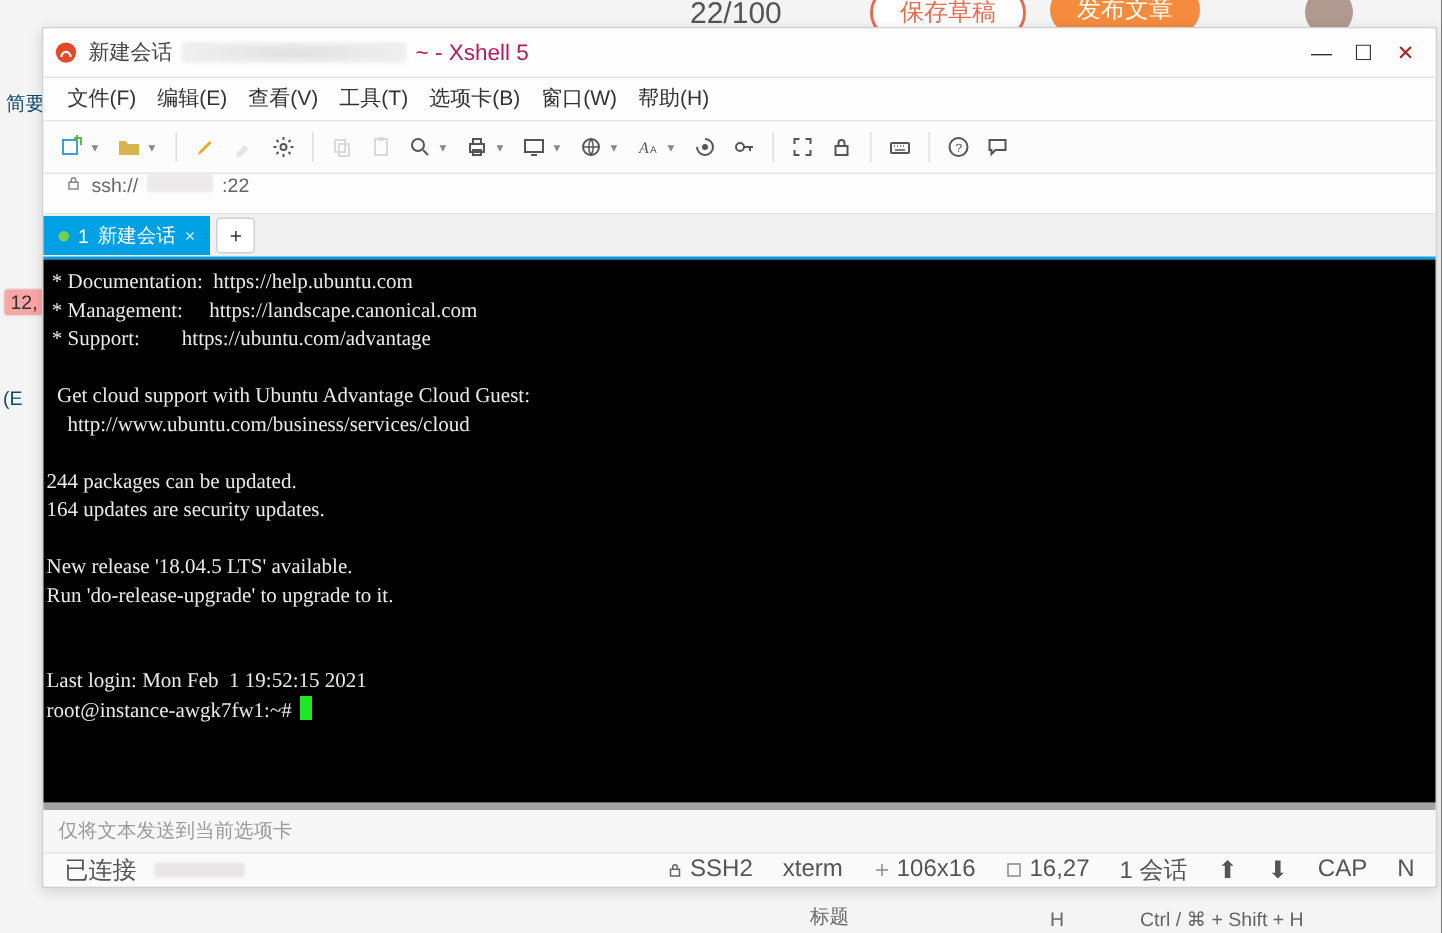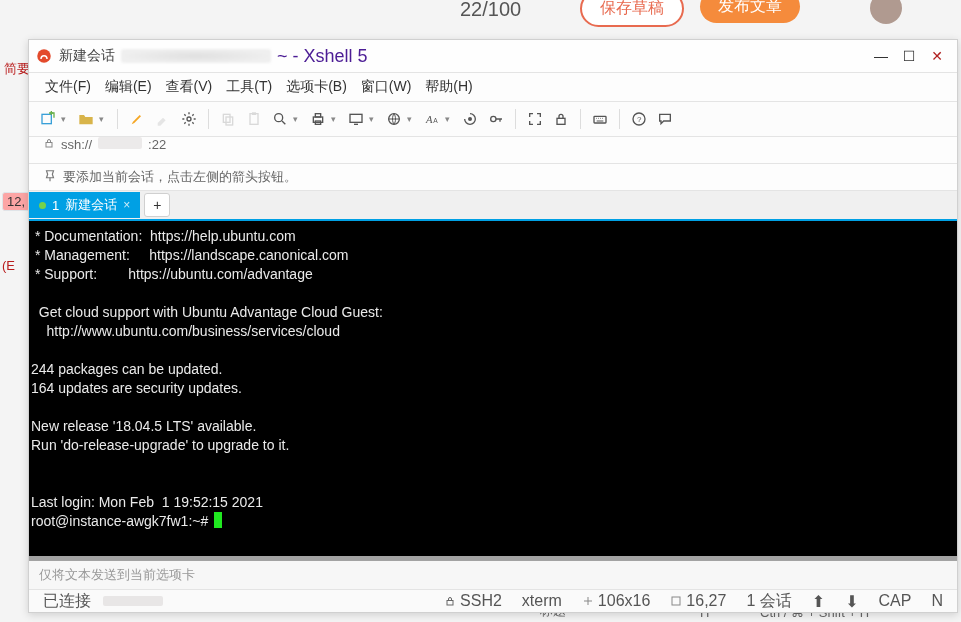--- a/index.html
+++ b/index.html
@@ -8,21 +8,21 @@
   font-size: 13px;
   background: #f4f4f4;
   color: #333;
   overflow: hidden;
   width: 961px;
   height: 622px;
   position: relative;
 }
 .bg-fragment {
   position: absolute;
-  color: #b91c1c;
+  color: #0c4a6e;
   font-size: 13px;
 }
 .bg-top-count {
   position: absolute;
   top: -2px;
   left: 460px;
   font-size: 20px;
   color: #555;
 }
 .bg-btn {
@@ -48,21 +48,21 @@
   top: -8px;
   left: 870px;
   width: 32px;
   height: 32px;
   border-radius: 50%;
   background: #b09a90;
 }
 .window {
   position: absolute;
   left: 28px;
-  top: 39px;
+  top: 18px;
   width: 928px;
   height: 572px;
   background: #fafafa;
   border: 1px solid #d0d0d0;
   box-shadow: 0 2px 8px rgba(0,0,0,.15);
   display: flex;
   flex-direction: column;
 }
 .titlebar {
   height: 28px;
@@ -85,22 +85,22 @@
   flex: 0 0 auto;
   width: 150px;
   height: 14px;
   margin: 0 6px;
   background: radial-gradient(ellipse at center, #e0e0e0 0%, #efefef 70%);
   filter: blur(1px);
   border-radius: 3px;
 }
 .titlebar .title-suffix {
   flex: 0 0 auto;
-  color: #4c1d95;
-  font-size: 18px;
+  color: #be185d;
+  font-size: 15px;
 }
 .titlebar .spacer { flex: 1; }
 .win-btn {
   width: 28px; height: 22px;
   display: flex; align-items: center; justify-content: center;
   font-size: 14px;
   color: #333;
   font-family: "Segoe UI Symbol","Segoe UI","Arial Unicode MS",sans-serif;
   cursor: pointer;
 }
@@ -214,21 +214,21 @@
   background: #fff;
   border: 1px solid #d0d0d0;
   border-radius: 3px;
   font-size: 14px;
   cursor: pointer;
 }
 .terminal {
   flex: 1;
   background: #000;
   color: #eaeaea;
-  font-family: Liberation Sans, sans-serif;
+  font-family: Liberation Serif, serif;
   font-size: 14px;
   line-height: 19px;
   padding: 6px 2px 4px 2px;
   white-space: pre;
   overflow: hidden;
   position: relative;
 }
 .prompt-line { color: #eaeaea; margin-top: 44px; }
 .cursor-block {
   display: inline-block;
@@ -443,27 +443,20 @@
   <div class="addressbar">
     <span><svg width="12" height="12" viewBox="0 0 24 24">
           <rect x="6" y="11" width="12" height="9" fill="none" stroke="#888" stroke-width="2"></rect>
           <path d="M9 11V8a3 3 0 0 1 6 0v3" fill="none" stroke="#888" stroke-width="2"></path>
         </svg></span>
     <span>ssh://</span>
     <span class="smudge2"></span>
     <span>:22</span>
   </div>
 
-  <div class="hint-row">
-    <span><svg width="14" height="14" viewBox="0 0 24 24">
-          <path d="M6 3h12l-2 6 2 6H6l2-6z" fill="none" stroke="#777" stroke-width="2"></path>
-          <path d="M12 15v6" stroke="#777" stroke-width="2"></path>
-        </svg></span>
-    <span>要添加当前会话，点击左侧的箭头按钮。</span>
-  </div>
 
   <div class="tabbar">
     <div class="tab active">
       <span class="dot"></span>
       <span>1</span>
       <span>新建会话</span>
       <span class="x">×</span>
     </div>
     <div class="tab-add">+</div>
   </div>

